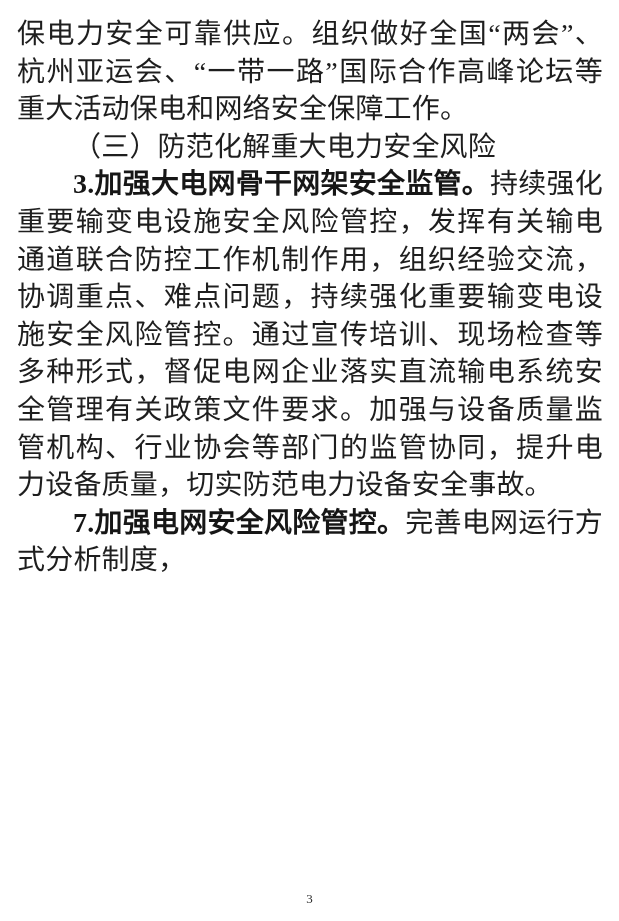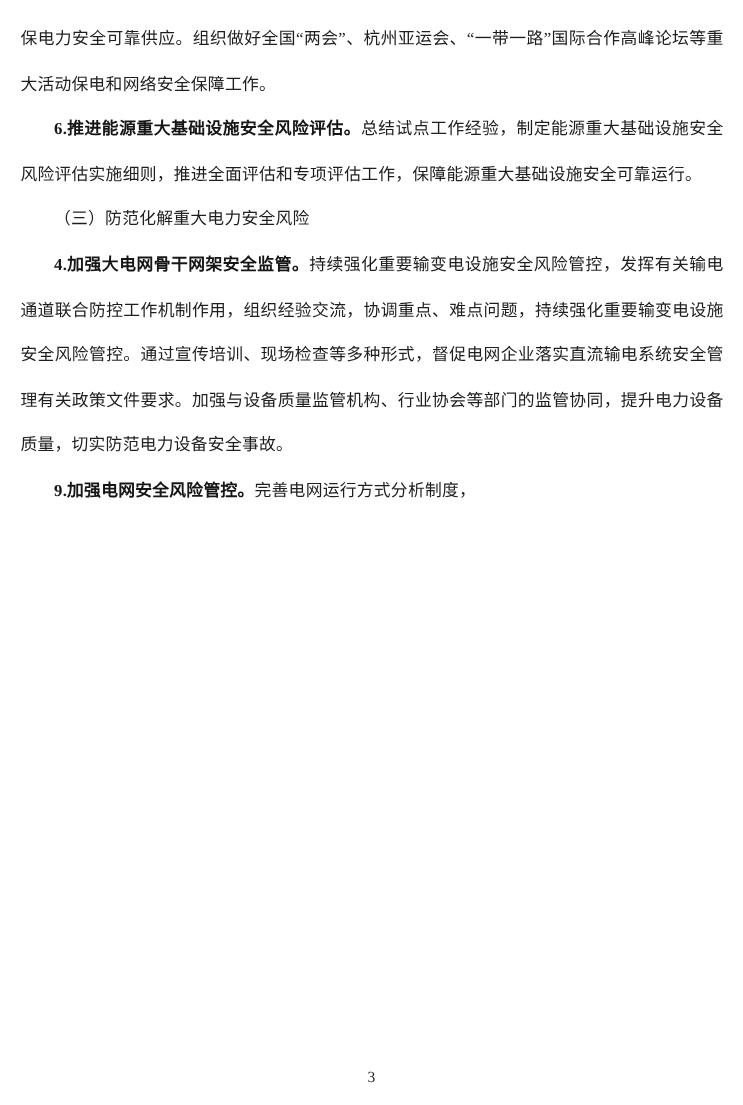--- a/index.html
+++ b/index.html
@@ -24,21 +24,21 @@
     background: #ffffff;
   }
   .text-block {
     position: absolute;
     left: 17px;
     right: 16px;
     top: 15px;
   }
   p.doc-para {
     margin: 0;
-    font-size: 14px;
+    font-size: 28px;
     line-height: 37.6px;
     text-align: justify;
     text-justify: inter-ideograph;
     letter-spacing: 0.2px;
     font-family: Liberation Serif, serif;
   }
   p.doc-para.indent {
     text-indent: 2em;
   }
   .bold-lead {
@@ -65,28 +65,27 @@
   }
 </style>
 </head>
 <body>
 
 <div class="page">
   <div class="text-block">
 
     <p class="doc-para"><span>保电力安全可靠供应。组织做好全国“两会”、杭州亚运会、“一带一路”国际合作高峰论坛等重大活动保电和网络安全保障工作。</span></p>
 
-    <p class="doc-para indent"><span class="bold-lead">6.推进能源重大基础设施安全风险评估。</span><span class="body-run">总结试点工作经验，制定能源重大基础设施安全风险评估实施细则，推进全面评估和专项评估工作，保障能源重大基础设施安全可靠运行。</span></p>
 
 
     <p class="doc-para indent"><span class="subsection">（三）防范化解重大电力安全风险</span></p>
 
 
-    <p class="doc-para indent"><span class="bold-lead">4.加强大电网骨干网架安全监管。</span><span class="body-run">持续强化重要输变电设施安全风险管控，发挥有关输电通道联合防控工作机制作用，组织经验交流，协调重点、难点问题，持续强化重要输变电设施安全风险管控。通过宣传培训、现场检查等多种形式，督促电网企业落实直流输电系统安全管理有关政策文件要求。加强与设备质量监管机构、行业协会等部门的监管协同，提升电力设备质量，切实防范电力设备安全事故。</span></p>
+    <p class="doc-para indent"><span class="bold-lead">3.加强大电网骨干网架安全监管。</span><span class="body-run">持续强化重要输变电设施安全风险管控，发挥有关输电通道联合防控工作机制作用，组织经验交流，协调重点、难点问题，持续强化重要输变电设施安全风险管控。通过宣传培训、现场检查等多种形式，督促电网企业落实直流输电系统安全管理有关政策文件要求。加强与设备质量监管机构、行业协会等部门的监管协同，提升电力设备质量，切实防范电力设备安全事故。</span></p>
 
-    <p class="doc-para indent"><span class="bold-lead">9.加强电网安全风险管控。</span><span class="body-run">完善电网运行方式分析制度，</span></p>
+    <p class="doc-para indent"><span class="bold-lead">7.加强电网安全风险管控。</span><span class="body-run">完善电网运行方式分析制度，</span></p>
 
   </div>
 
   <div class="page-footer">
     <span class="page-number">3</span>
   </div>
 </div>
 
 </body></html>

